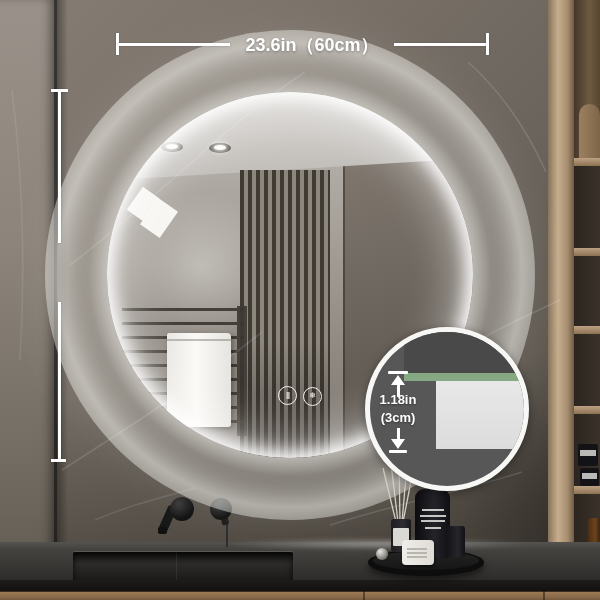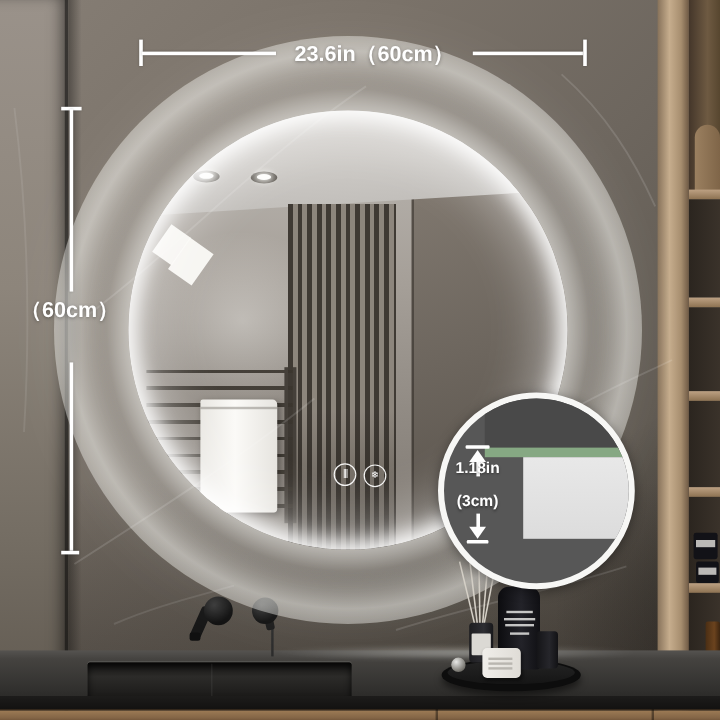--- a/index.html
+++ b/index.html
@@ -250,38 +250,37 @@
     <div class="abs ball" style="z-index:8;"></div>
   </div>
 
   <div class="abs inset" style="background: rgb(87, 87, 87);">
     <div class="abs in-band"></div>
     <div class="abs in-green" style="background: rgb(134, 168, 131);"></div>
     <div class="abs in-panel"></div>
     <div class="abs in-bar" style="left:18px;top:39px;width:20px;"></div>
     <div class="abs arrow-up"></div>
     <div class="abs in-shaft" style="top:52px;height:13px;"></div>
-    <div class="abs in-text" style="top:50px;">1.18in</div>
+    <div class="abs in-text" style="top:60px;">1.18in</div>
     <div class="abs in-text" style="top:78px;">(3cm)</div>
     <div class="abs in-shaft" style="top:96px;height:12px;"></div>
     <div class="abs arrow-down"></div>
     <div class="abs in-bar" style="left:19px;top:118px;width:18px;"></div>
   </div>
 
   <div>
     <div class="abs dim" style="left:116px;top:33px;width:2.5px;height:22px;"></div>
     <div class="abs dim" style="left:118px;top:43px;width:112px;height:2.5px;"></div>
     <div class="abs dim-label" style="left:232px;top:33px;width:160px;">23.6in（60cm）</div>
     <div class="abs dim" style="left:394px;top:43px;width:92px;height:2.5px;"></div>
     <div class="abs dim" style="left:486px;top:33px;width:2.5px;height:22px;"></div>
   </div>
 
   <div>
     <div class="abs dim" style="left:51px;top:89px;width:17px;height:2.5px;"></div>
     <div class="abs dim" style="left:58px;top:91px;width:2.5px;height:152px;"></div>
     <div class="abs dim-label" style="left:8px;top:246px;width:100px;line-height:24px;">
-      <div>（60cm）</div>
     </div>
     <div class="abs dim" style="left:58px;top:302px;width:2.5px;height:157px;"></div>
     <div class="abs dim" style="left:51px;top:459px;width:15px;height:2.5px;"></div>
   </div>
 
 </div>
 
 </body></html>

